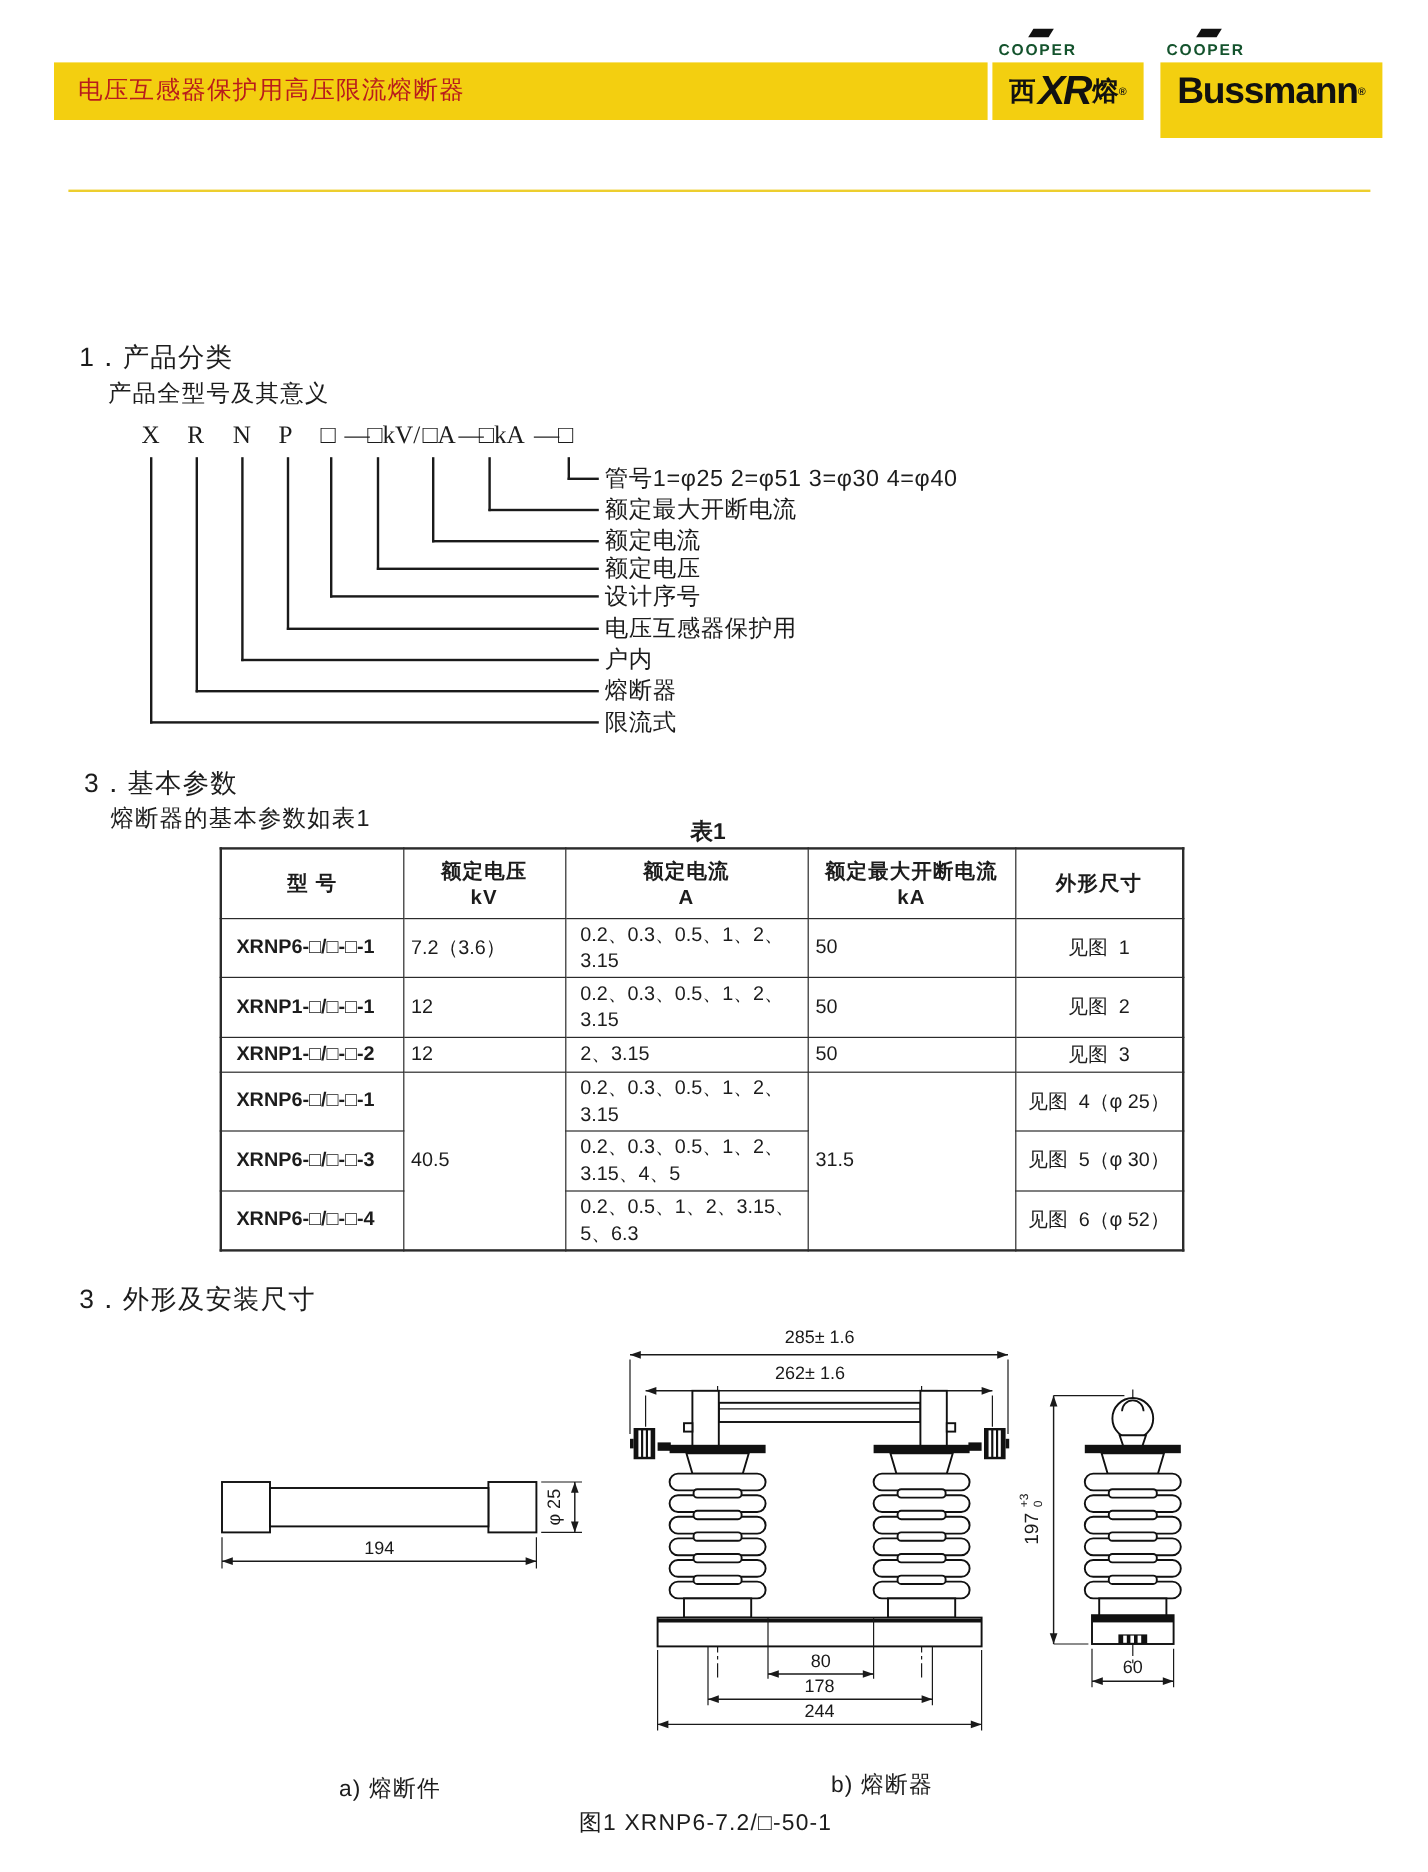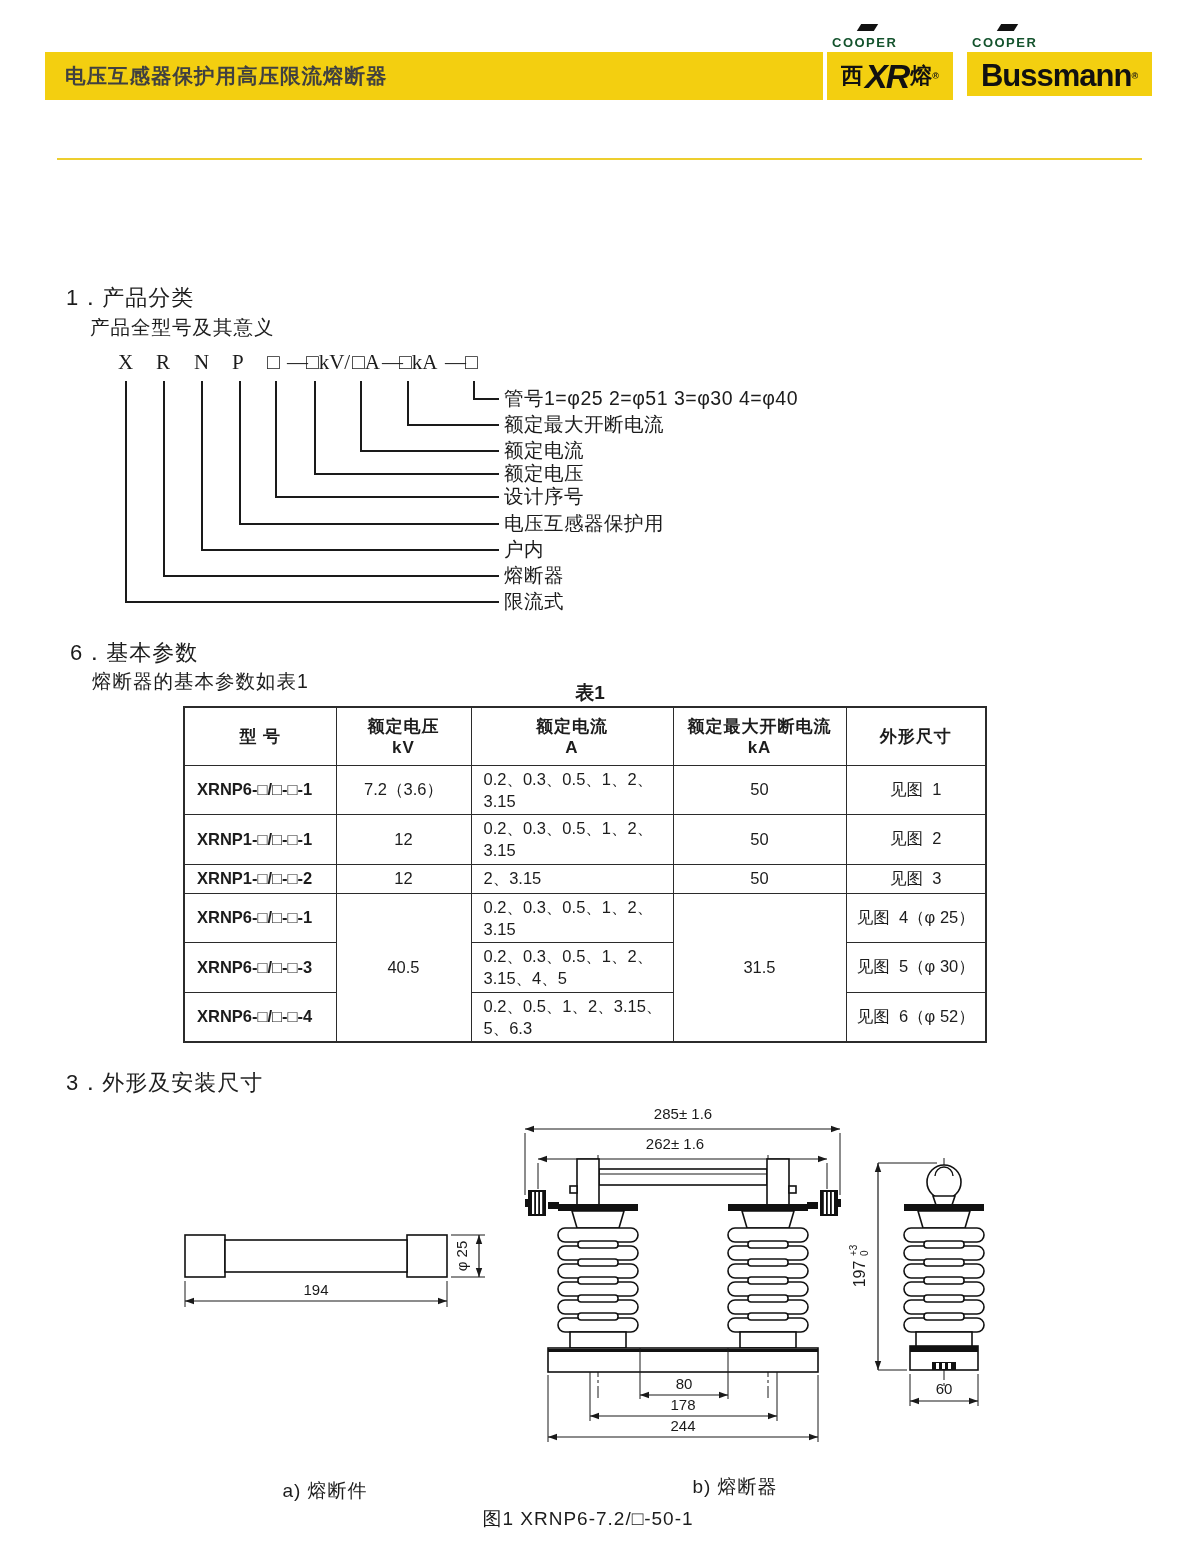--- a/index.html
+++ b/index.html
@@ -1,21 +1,21 @@
 <!DOCTYPE html>
 <html><head>
 <meta charset="utf-8">
 <style>
   html,body{margin:0;padding:0;background:#e8e8e8;}
   .page{position:relative;width:1190px;height:1560px;background:#ffffff;margin:0 auto;
         font-family:"Liberation Sans",sans-serif;color:#1c1c1c;overflow:hidden;}
   .abs{position:absolute;}
   
   .ybar{background:#F3CF10;}
-  .bar-title{font-size:20.5px;font-weight:700;line-height:48px;padding-left:20px;color:#404040;letter-spacing:1px;}
+  .bar-title{font-size:20.5px;font-weight:400;line-height:48px;padding-left:20px;color:#b91c1c;letter-spacing:1px;}
   .cooper{font-size:13px;font-weight:bold;letter-spacing:1.5px;color:#14532d;line-height:13px;}
   .flag{display:block;width:17px;height:7px;background:#111;transform:skewX(-32deg);margin:0 0 2px 30px;}
   .logo-inner{display:flex;align-items:center;justify-content:center;height:48px;color:#111;font-weight:bold;}
   .xr{font-size:34px;font-style:italic;letter-spacing:-2px;padding:0 2px;}
   .cjk-logo{font-size:22px;}
   .reg{font-size:9px;vertical-align:top;line-height:10px;}
   .bussmann{font-size:31px;letter-spacing:-1px;}
   .rule{background:#EDCE2E;}
   
   .intro{font-size:19.5px;line-height:29px;text-indent:47px;text-align:justify;}
@@ -24,21 +24,21 @@
   .codechar{position:absolute;top:350px;font-family:"Liberation Serif",serif;font-size:21px;font-weight:500;}
   .lead{position:absolute;top:381px;border-left:2px solid #1a1a1a;border-bottom:2px solid #1a1a1a;}
   .dlabel{position:absolute;left:504px;font-size:19.5px;letter-spacing:0.5px;}
   
   table.params{border-collapse:collapse;table-layout:fixed;width:802px;}
   table.params th,table.params td{border:1.5px solid #2b2b2b;padding:2px 6px;}
   table.params{border:2px solid #2b2b2b;}
   table.params th{font-size:17px;font-weight:bold;text-align:center;letter-spacing:1px;}
   table.params td{font-size:16.5px;}
   .td-model{font-weight:bold;padding-left:12px !important;}
-  .td-center{text-align:center;}
+  .td-center{text-align:left;}
   .td-list{padding-left:12px !important;line-height:1.35;}
   .figcell{text-align:center;white-space:pre;}
   .note{font-size:18px;font-weight:bold;letter-spacing:0.5px;}
   .caption{font-size:19px;text-align:center;letter-spacing:1px;}
   
   .dl{stroke:#1a1a1a;stroke-width:1.2;}
   .el{stroke:#1a1a1a;stroke-width:1;}
   .ol{fill:#fff;stroke:#111;stroke-width:1.6;}
   .cl{stroke:#1a1a1a;stroke-width:1;stroke-dasharray:12 3 3 3;}
   .dt{font-family:"Liberation Sans",sans-serif;font-size:15px;fill:#1a1a1a;text-anchor:middle;}
@@ -94,21 +94,21 @@
       <span class="xr">XR</span>
       <span class="cjk-logo">熔</span>
       <span class="reg">®</span>
     </div>
   </div>
 
   <div class="abs" style="left:969px;top:24px;width:183px;">
     <span class="flag"></span>
     <span class="cooper" style="margin-left:3px;">COOPER</span>
   </div>
-  <div class="abs ybar" style="left:967px;top:52px;width:185px;height:44px;">
+  <div class="abs ybar" style="left:967px;top:52px;width:185px;height:63px;">
     <div class="logo-inner">
       <span class="bussmann">Bussmann</span>
       <span class="reg">®</span>
     </div>
   </div>
 
   <div class="abs rule" style="left:57px;top:158px;width:1085px;height:2px;"></div>
 
 
   <div class="abs h1" style="left:66px;top:283px;">1．产品分类</div>
@@ -140,21 +140,21 @@
   <div class="dlabel" style="top:385px;">管号1=φ25 2=φ51 3=φ30 4=φ40</div>
   <div class="dlabel" style="top:411px;">额定最大开断电流</div>
   <div class="dlabel" style="top:437px;">额定电流</div>
   <div class="dlabel" style="top:460px;">额定电压</div>
   <div class="dlabel" style="top:483px;">设计序号</div>
   <div class="dlabel" style="top:510px;">电压互感器保护用</div>
   <div class="dlabel" style="top:536px;">户内</div>
   <div class="dlabel" style="top:562px;">熔断器</div>
   <div class="dlabel" style="top:588px;">限流式</div>
 
-  <div class="abs h1" style="left:70px;top:638px;">6．基本参数</div>
+  <div class="abs h1" style="left:70px;top:638px;">3．基本参数</div>
   <div class="abs h2" style="left:92px;top:668px;">熔断器的基本参数如表1</div>
   <div class="abs" style="left:545px;top:680px;width:90px;text-align:center;font-size:19px;font-weight:bold;">表1</div>
 
   <table class="params abs" style="left:183px;top:706px;">
     <colgroup>
       <col style="width:152px">
         <col style="width:135px">
         <col style="width:202px">
         <col style="width:173px">
         <col style="width:140px">

